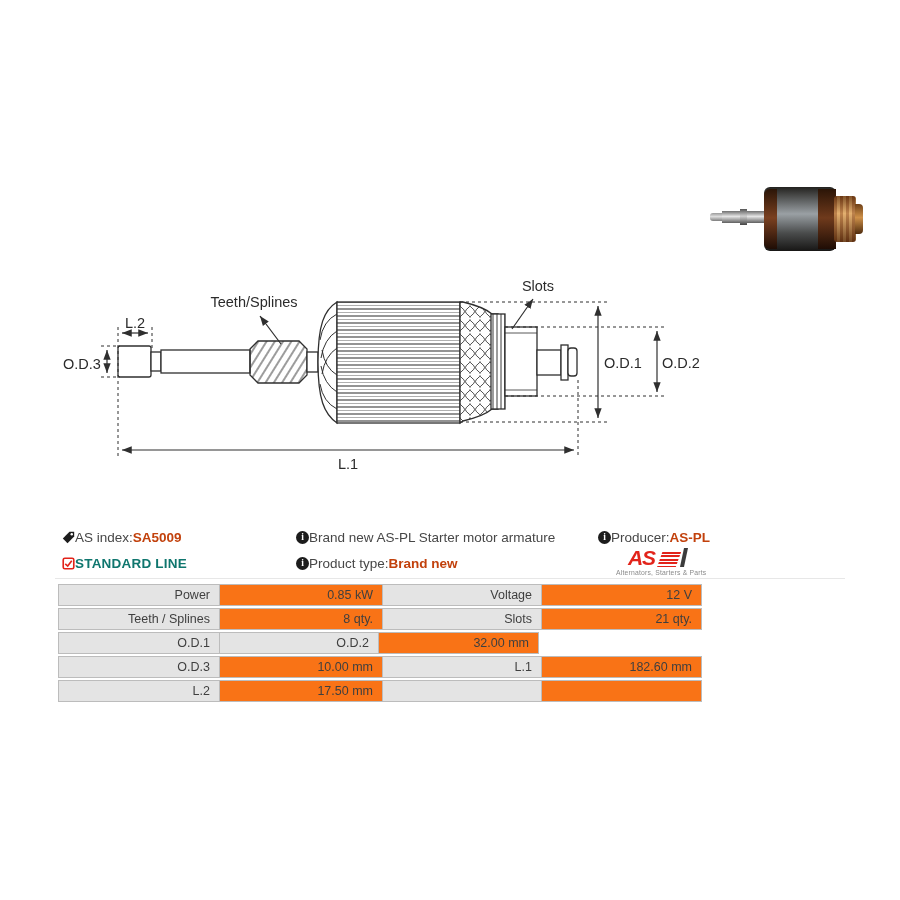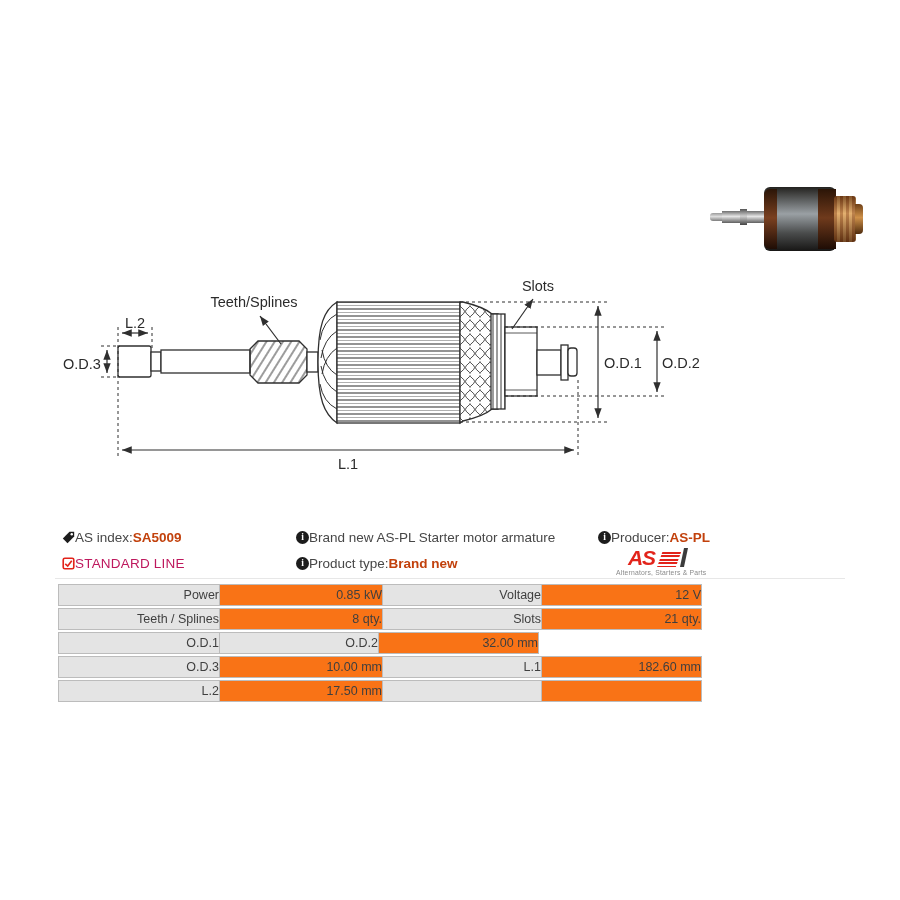--- a/index.html
+++ b/index.html
@@ -33,39 +33,39 @@
   .diagram{position:absolute;left:55px;top:262px;}
   .diagram text{font-family:"Liberation Sans",sans-serif;font-size:14.5px;fill:#2b2b2b;}
 
   
   .info-col{position:absolute;font-size:13.5px;color:#474747;}
   .info-row{display:flex;align-items:center;gap:0;height:17px;margin-bottom:9px;white-space:nowrap;}
   .info-row .bold{font-weight:700;color:#c2410c;}
   .col1{left:62px;top:529px;}
   .col2{left:296px;top:529px;}
   .col3{left:598px;top:529px;}
-  .red-row .redtext{color:#be185d;font-weight:400;letter-spacing:.2px;}
+  .red-row .redtext{color:#0f766e;font-weight:700;letter-spacing:.2px;}
   .iicon{display:inline-block;width:13px;height:13px;border-radius:50%;background:#1c1c1c;color:#fff;
          font-size:9.5px;font-weight:700;text-align:center;line-height:13px;font-family:"Liberation Serif",serif;}
 
   
   .as-logo{position:absolute;left:616px;top:546px;width:82px;text-align:center;}
   .as-logo-mark{display:flex;align-items:flex-end;justify-content:center;height:21px;}
   .as-text{color:#e2231a;font-weight:700;font-style:italic;font-size:21px;line-height:19px;letter-spacing:-1px;}
   .as-stripes{display:inline-block;width:24px;height:15px;margin-left:2px;
     background:repeating-linear-gradient(to bottom,#e2231a 0 2px,#fff 2px 3.4px);
     clip-path:polygon(22% 0,100% 0,78% 100%,0 100%);}
   .as-bar{display:inline-block;width:4px;height:19px;background:#3b3b3b;transform:skewX(-12deg);margin-left:1px;}
   .as-sub{font-size:6.8px;color:#8a8a8a;margin-top:2px;letter-spacing:.2px;white-space:nowrap;}
 
   
   .spec-table{position:absolute;left:58px;top:584px;}
   .spec-row{display:flex;height:22px;margin-bottom:2px;}
   .cell{box-sizing:border-box;border:1px solid #bcbcbc;display:flex;align-items:center;
-        justify-content:flex-end;font-size:12.5px;color:#3f3f3f;}
+        justify-content:flex-end;padding-right:9px;font-size:12.5px;color:#3f3f3f;}
   .cell+.cell{margin-left:-1px;}
   .cell.label{background:#e4e4e4;}
   .cell.value{background:#f97316;}
   .c0{width:162px}.c1{width:164px}.c2{width:160px}.c3{width:161px}
 </style>
 </head>
 <body>
 
 <div class="sep-line"></div>
 

